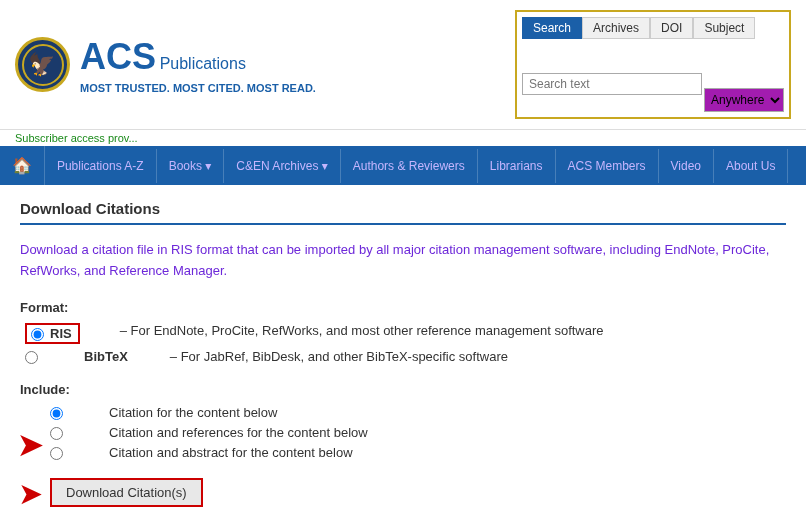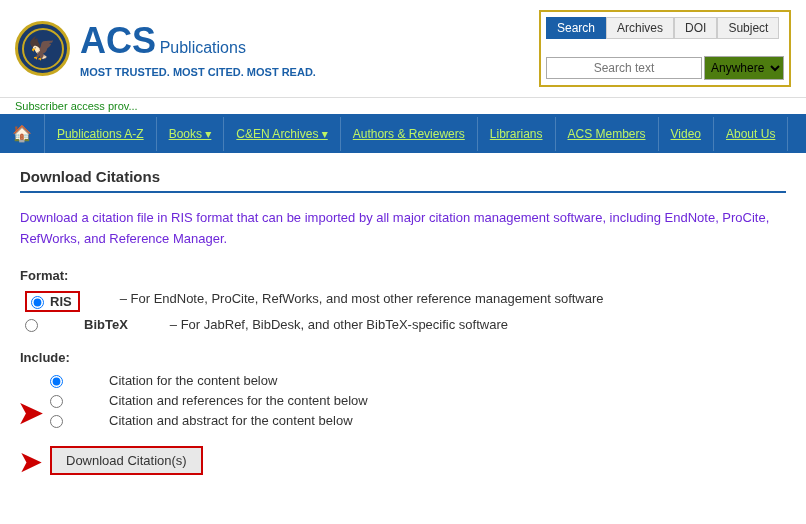--- a/index.html
+++ b/index.html
@@ -12,29 +12,29 @@
     .logo-inner { width: 42px; height: 42px; border-radius: 50%; background: #1a3a6b; border: 2px solid #c8a820; display: flex; align-items: center; justify-content: center; }
     .logo-eagle { color: #c8a820; font-size: 22px; }
     .logo-text { display: flex; flex-direction: column; }
 
     
     .search-area { border: 2px solid #c8a820; background: #fff; padding: 5px; display: flex; flex-direction: column; gap: 12px; }
     .search-tabs { display: flex; gap: 0; margin-bottom: 5px; }
     .search-tab { padding: 3px 10px; font-size: 12px; cursor: pointer; border: 1px solid #ccc; background: #f0f0f0; color: #333; }
     .search-tab.active { background: #1a5fa8; color: #fff; border-color: #1a5fa8; }
     .search-input-row { display: flex; align-items: center; gap: 2px; }
-    .search-input { border: 1px solid #aaa; padding: 3px 6px; font-size: 12px; width: 156px; text-align: center; }
-    .search-dropdown { border: 1px solid #aaa; padding: 3px 2px; font-size: 12px; background: #4d7c0f; }
+    .search-input { border: 1px solid #aaa; padding: 3px 6px; font-size: 12px; width: 180px; }
+    .search-dropdown { border: 1px solid #aaa; padding: 3px 2px; font-size: 12px; background: #a21caf; margin-top: 32px; }
 
     
     .subscriber-bar { padding: 2px 15px; font-size: 11px; color: #1a8a1a; }
 
     
     .nav { background: #1a5fa8; display: flex; align-items: center; padding: 0; }
-    .nav-item { color: #bef264; padding: 10px 12px; font-size: 12px; cursor: pointer; white-space: nowrap; border-right: 1px solid rgba(255,255,255,0.2); display: flex; align-items: flex-end; gap: 3px; text-decoration: underline; }
+    .nav-item { color: #c4b5fd; padding: 10px 12px; font-size: 12px; cursor: pointer; white-space: nowrap; border-right: 1px solid rgba(255,255,255,0.2); display: flex; align-items: flex-end; gap: 3px; }
     .nav-home { padding: 10px 12px; color: #fff; font-size: 16px; border-right: 1px solid rgba(255,255,255,0.2); cursor: pointer; }
 
     
     .main { padding: 15px 20px; }
     .section-title { font-size: 15px; font-weight: bold; color: #333; border-bottom: 2px solid #1a5fa8; padding-bottom: 6px; margin-bottom: 15px; }
     .description { font-size: 13px; color: #6d28d9; line-height: 1.6; margin-bottom: 18px; }
 
     .format-label { font-weight: bold; font-size: 13px; color: #333; margin-bottom: 8px; }
     .format-options { margin-bottom: 18px; padding-left: 5px; }
     .radio-row { display: flex; align-items: flex-start; margin-bottom: 5px; font-size: 13px; color: #333; gap: 40px; }

